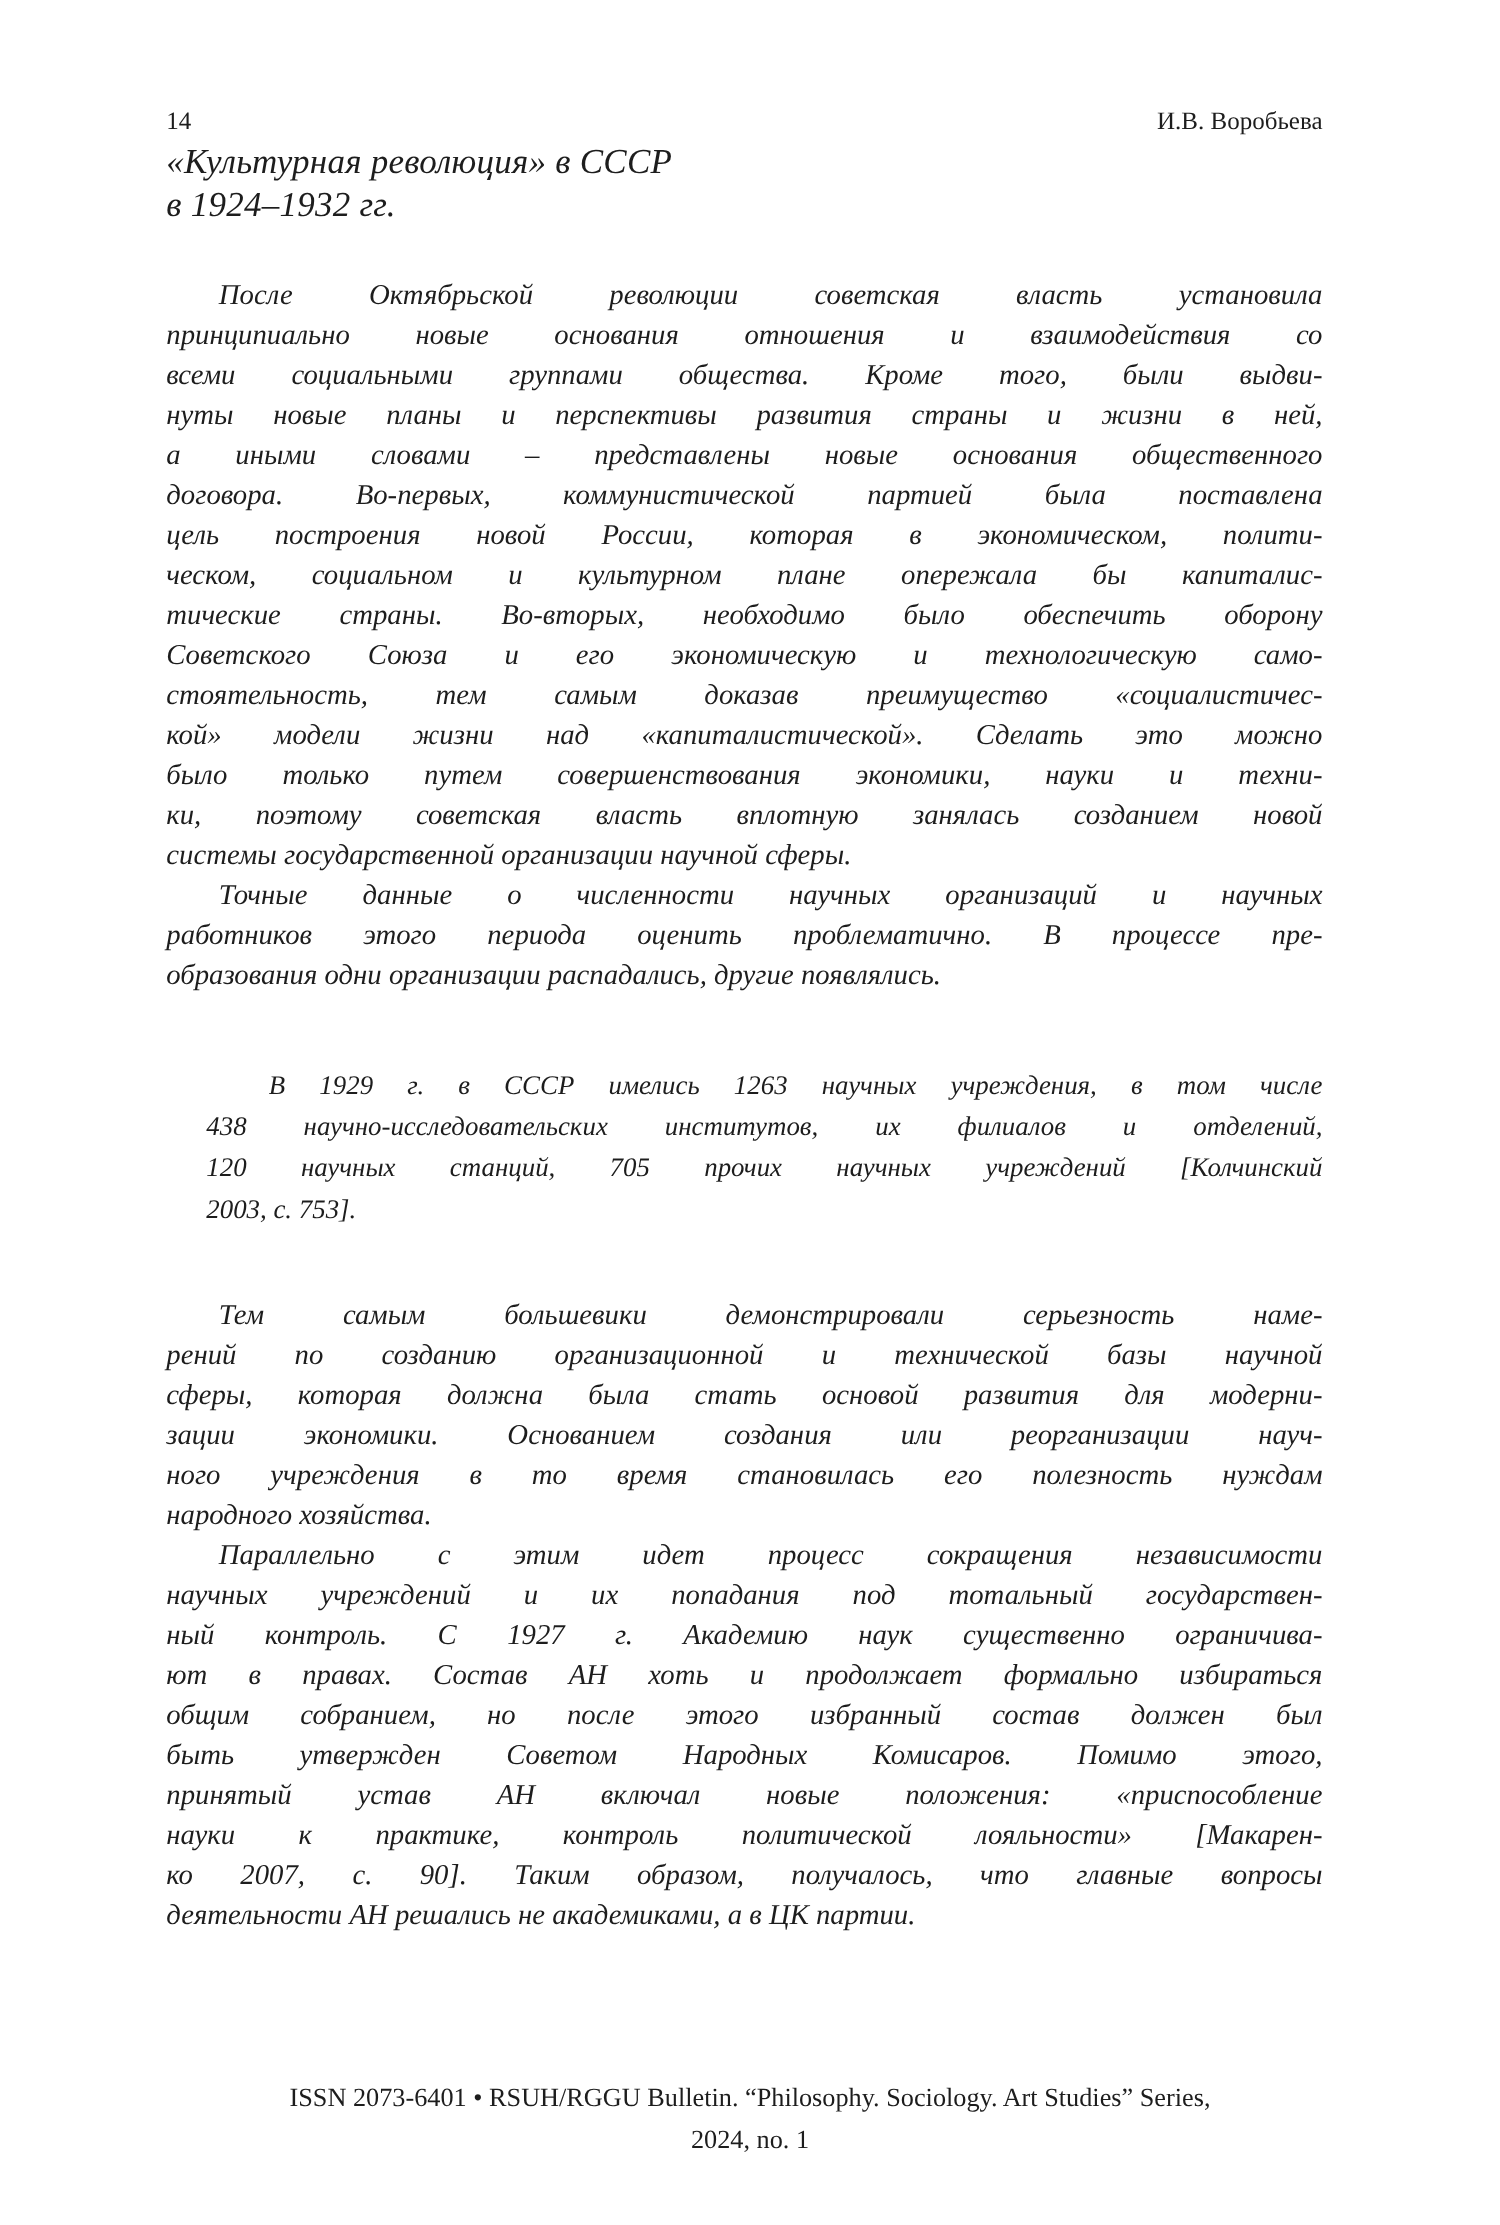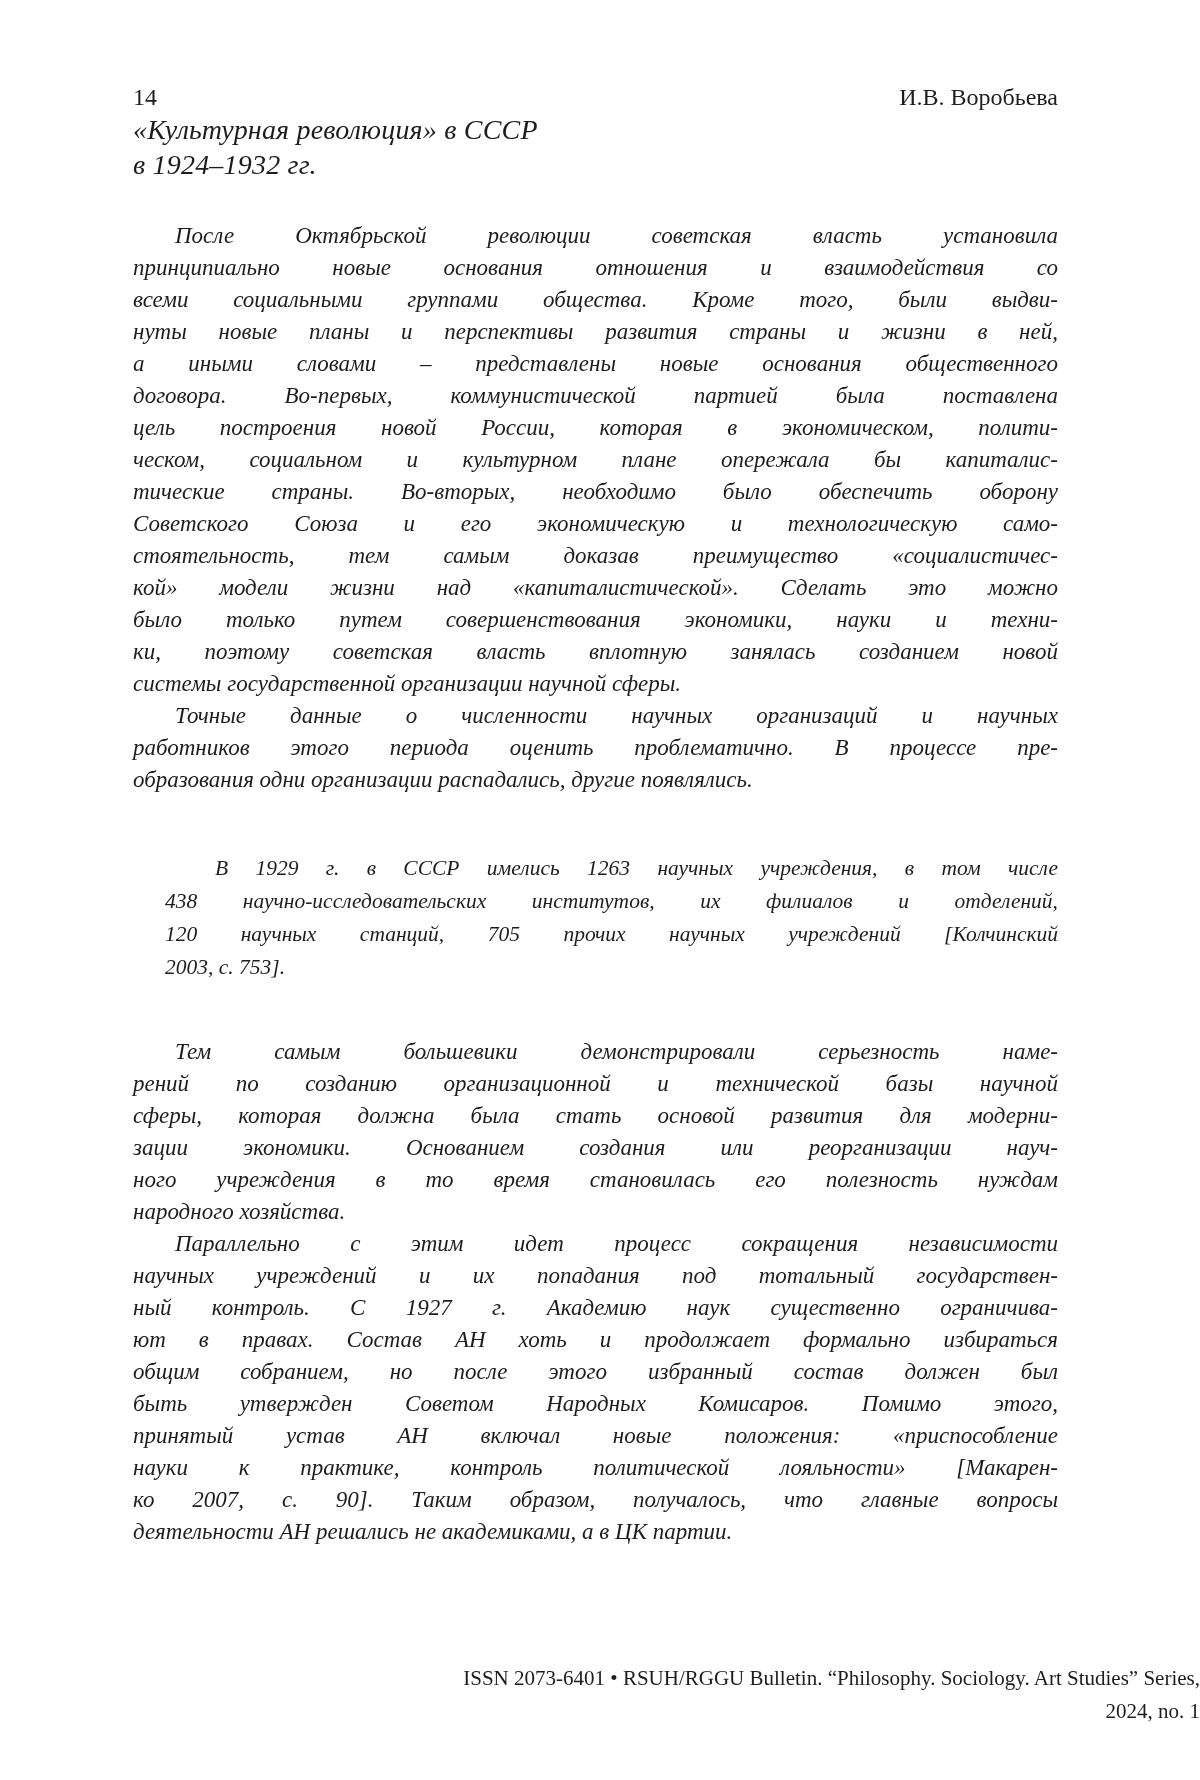--- a/index.html
+++ b/index.html
@@ -19,21 +19,21 @@
     position: relative;
     width: 925px;
     margin-left: 133px;
   }
   
   .running-head {
     display: flex;
     justify-content: space-between;
     align-items: baseline;
     padding-top: 82px;
-    font-size: 24px;
+    font-size: 20px;
     line-height: 30px;
   }
   
   .section-title {
     font-style: italic;
     font-size: 28px;
     line-height: 35px;
     letter-spacing: 0.2px;
   }
   
@@ -55,21 +55,21 @@
     font-size: 21.5px;
     line-height: 33px;
   }
   .block.quote .line.first { padding-left: 50px; }
   
   .page-footer {
     position: absolute;
     left: 0;
     top: 1662px;
     width: 1200px;
-    text-align: right;
+    text-align: center;
     font-size: 21px;
     line-height: 33px;
     color: #1d1d1d;
   }
 </style>
 </head>
 <body>
 
 <div class="page">
 

